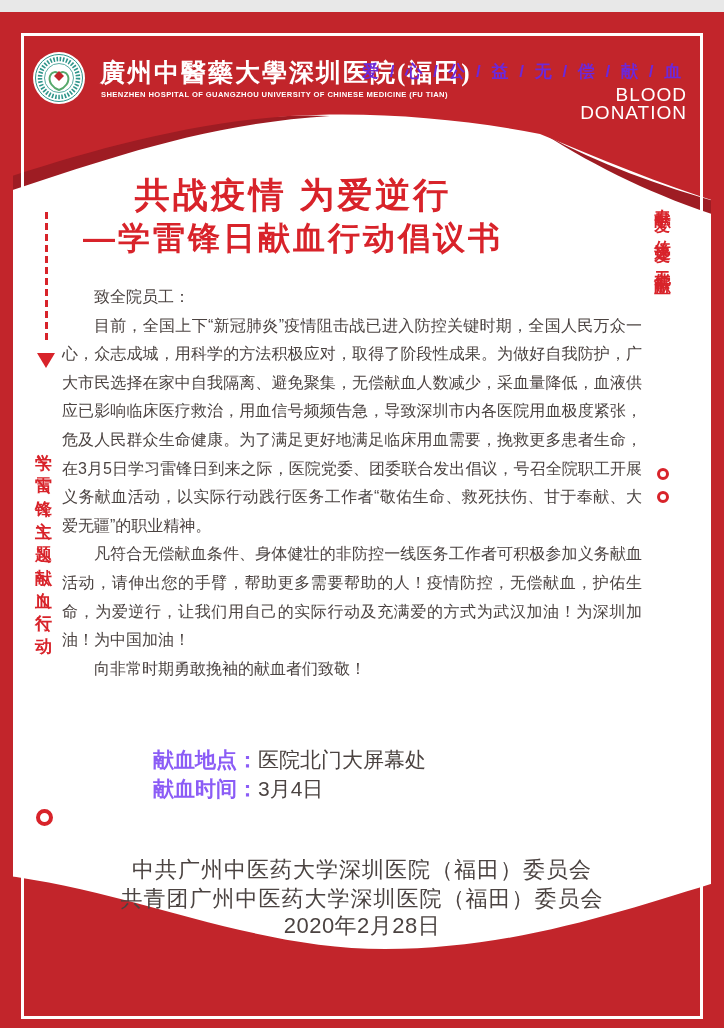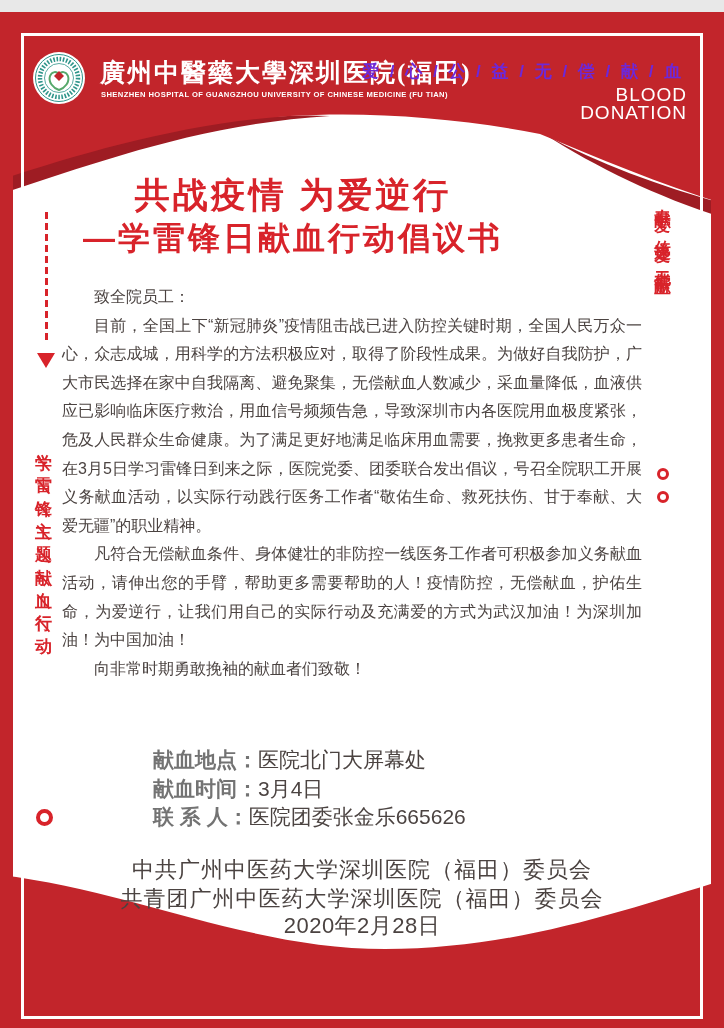--- a/index.html
+++ b/index.html
@@ -71,21 +71,21 @@
 
   
   .body-text{
     position:absolute;left:62px;top:271px;width:580px;z-index:2;
     color:#4b4341;font-size:16px;line-height:28.6px;text-align:justify;
   }
   .para{margin:0;text-indent:2em;}
 
   
   .details{position:absolute;left:105px;top:734px;z-index:2;color:#4b4341;font-size:21px;line-height:28.6px;}
-  .details .lbl{font-weight:700;color:#737373;padding-left:48px;}
+  .details .lbl{font-weight:700;color:#8b5cf6;padding-left:48px;}
 
   
   .sig{position:absolute;left:0;width:724px;text-align:center;z-index:4;color:#4b4341;font-size:22px;font-weight:400;letter-spacing:1px;}
   .sig1{top:843px;}
   .sig2{top:872px;}
   .sig-date{top:899px;font-weight:400;letter-spacing:0.5px;}
   .ftr-svg{position:absolute;left:0;top:856px;z-index:1;}
 </style>
 </head>
 <body>
@@ -134,23 +134,20 @@
     <p class="para">向非常时期勇敢挽袖的献血者们致敬！</p>
   </div>
 
   <div class="details">
     <div>
       <span class="lbl">献血地点：</span><span>医院北门大屏幕处</span>
     </div>
     <div>
       <span class="lbl">献血时间：</span><span>3月4日</span>
     </div>
-    <div>
-      <span class="lbl">联 系 人：</span><span>医院团委张金乐665626</span>
-    </div>
   </div>
 
   <div class="sig sig1">中共广州中医药大学深圳医院（福田）委员会</div>
   <div class="sig sig2">共青团广州中医药大学深圳医院（福田）委员会</div>
   <div class="sig sig-date">2020年2月28日</div>
 
   <svg class="ftr-svg" width="724" height="172" viewBox="0 0 724 172">
     <path d="M0,7 C 130,22 250,81 385,81 C 515,81 625,42 724,12 L724,172 L0,172 Z" fill="#c2252b"></path>
   </svg>
 

